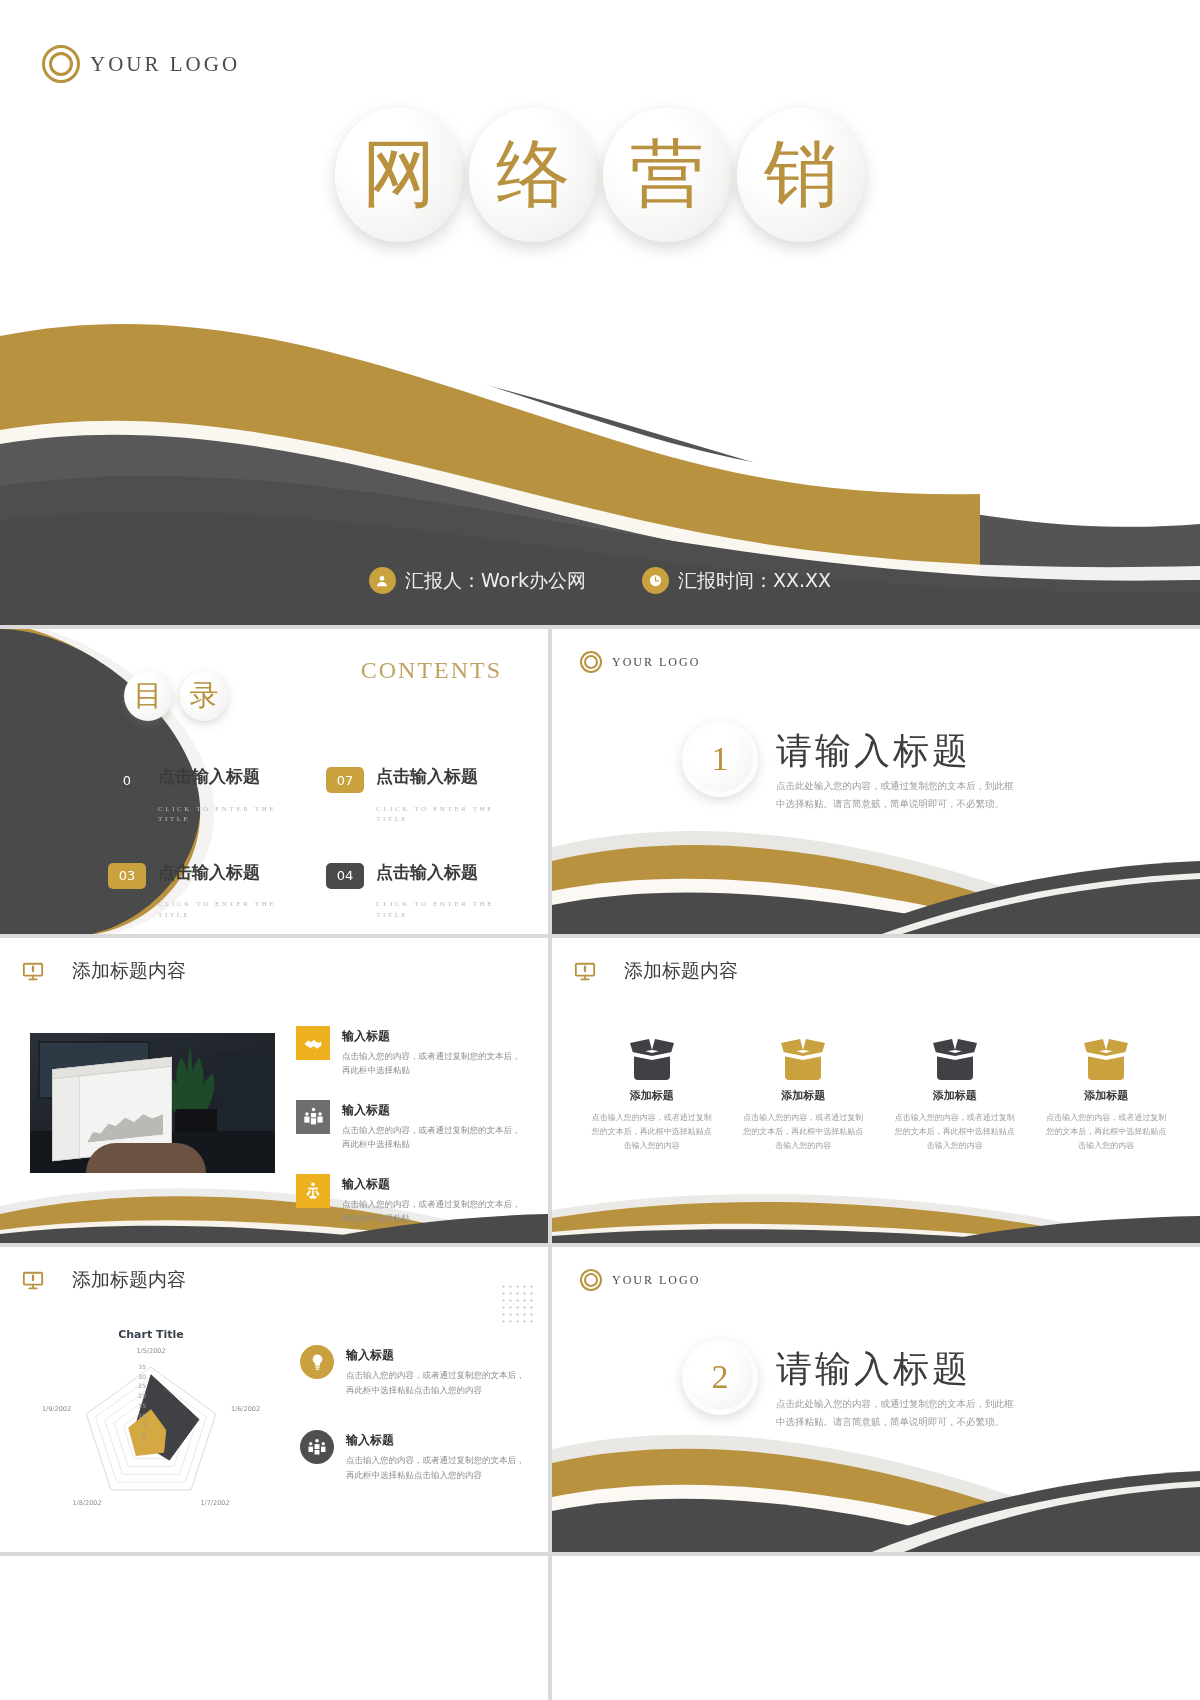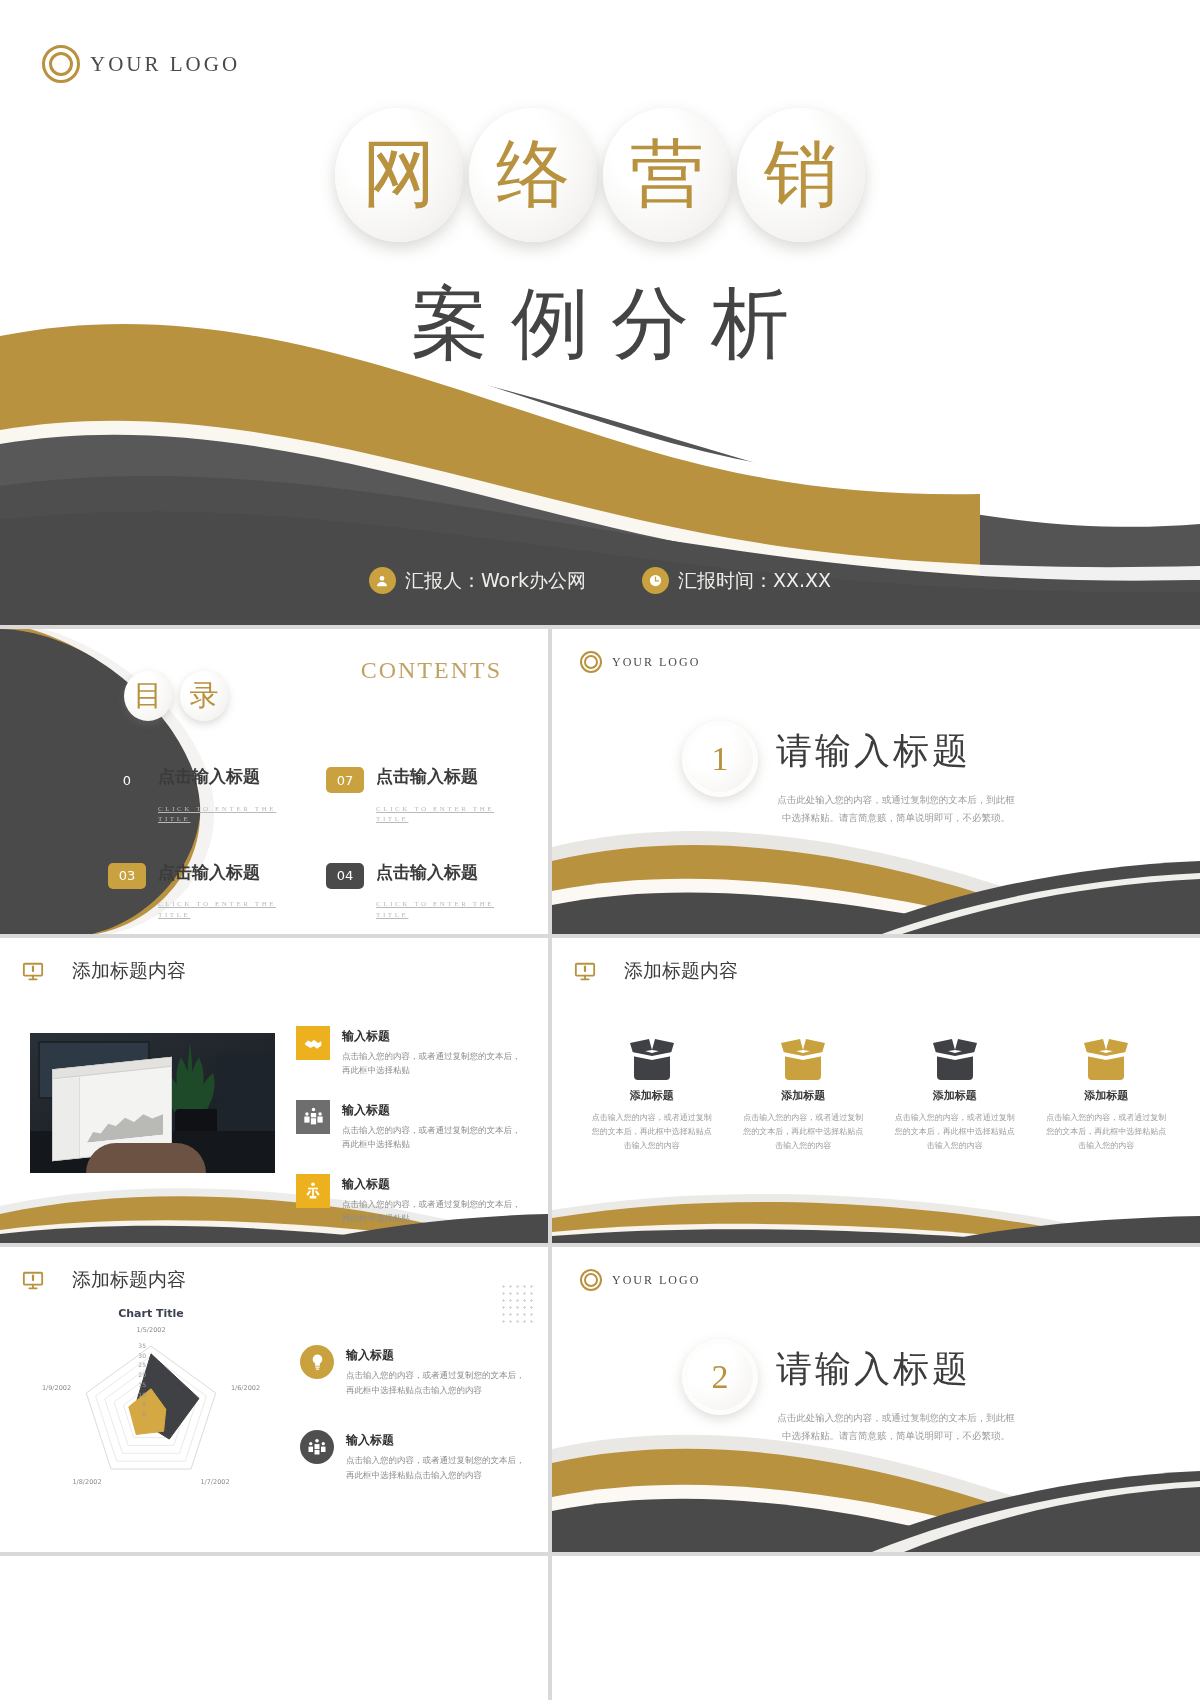--- a/index.html
+++ b/index.html
@@ -137,21 +137,21 @@
   .toc-num.dark { background: #4a4a4a; }
   .toc-num.gold { background: #c9a23f; }
   .toc-texts { display: flex; flex-direction: column; gap: 18px; }
   .toc-cn {
     font-size: 17px; color: #3b3b3b; font-weight: bold;
     font-family: "DejaVu Sans", sans-serif; line-height: 1.1;
   }
   .toc-en {
     font-size: 7px; color: #b9b9b9; letter-spacing: 2.6px;
     font-family: "Liberation Serif", "DejaVu Serif", serif;
-    line-height: 1.5; max-width: 140px; text-decoration: underline;
+    line-height: 1.5; max-width: 140px;
   }
 
   
   .sec-logo { position: absolute; left: 28px; top: 22px; }
   .sec-logo .logo-ring { width: 22px; height: 22px; border-width: 2px; }
   .sec-logo .logo-ring::after { width: 10px; height: 10px; border-width: 2px; }
   .sec-logo .logo-text { font-size: 12px; letter-spacing: 2px; }
   .sec-body { position: absolute; left: 130px; top: 92px; display: flex; gap: 18px; align-items: flex-start; }
   .sec-num {
     width: 76px; height: 76px; border-radius: 50%;
@@ -161,22 +161,22 @@
     color: #b8923f; font-size: 34px;
     font-family: "Liberation Serif", "DejaVu Serif", serif;
     flex: 0 0 auto;
   }
   .sec-texts { padding-top: 6px; }
   .sec-title {
     font-size: 36px; color: #3d3d3d; letter-spacing: 3px;
     font-family: "DejaVu Sans", sans-serif;
   }
   .sec-desc {
-    margin-top: 15px; font-size: 9.5px; color: #9a9a9a; line-height: 1.85;
-    max-width: 240px; font-family: Liberation Sans, sans-serif; text-align: center;
+    margin-top: 2px; font-size: 9.5px; color: #9a9a9a; line-height: 1.85;
+    max-width: 240px; font-family: Liberation Mono, monospace;
   }
 
   
   .ct-head { position: absolute; left: 22px; top: 20px; display: flex; align-items: center; gap: 28px; }
   .monitor-icon { width: 22px; height: 21px; flex: 0 0 auto; }
   .ct-head-title {
     font-size: 19px; color: #3d3d3d;
     font-family: "DejaVu Sans", sans-serif;
   }
 
@@ -225,21 +225,21 @@
   .box-grid {
     position: absolute; left: 30px; top: 88px; right: 24px;
     display: grid; grid-template-columns: repeat(4, 1fr); column-gap: 12px;
   }
   .box-col { display: flex; flex-direction: column; align-items: center; }
   .box-icon { width: 56px; height: 58px; }
   .box-title { margin-top: 4px; font-size: 11px; font-weight: bold; color: #3a3a3a; font-family: "DejaVu Sans", sans-serif; }
   .box-desc { margin-top: 8px; font-size: 8px; color: #9c9c9c; line-height: 1.75; text-align: center; font-family: "DejaVu Sans", sans-serif; max-width: 120px; }
 
   
-  .radar-wrap { position: absolute; left: 26px; top: 60px; width: 250px; height: 205px; }
+  .radar-wrap { position: absolute; left: 26px; top: 81px; width: 250px; height: 205px; }
   .chart-title { text-align: center; font-size: 11px; font-weight: bold; color: #3b4250; font-family: "DejaVu Sans", sans-serif; }
   .radar-svg { display: block; margin: 2px auto 0; }
   .dots {
     position: absolute; right: 14px; top: 36px;
     width: 34px; height: 40px;
     background-image: radial-gradient(#d6d6d6 1.1px, transparent 1.2px);
     background-size: 7px 7px;
   }
   .rfeat-list { position: absolute; left: 300px; top: 98px; width: 230px; display: flex; flex-direction: column; gap: 32px; }
   .rfeat { display: flex; gap: 12px; align-items: flex-start; }
@@ -277,21 +277,20 @@
       <span class="logo-text">YOUR LOGO</span>
     </div>
 
     <div class="title-circles">
       <div class="tc">网</div>
       <div class="tc">络</div>
       <div class="tc">营</div>
       <div class="tc">销</div>
     </div>
 
-    <div class="subtitle-cn">案例分析</div>
 
     <div class="s1-foot">
       <div class="foot-item">
         <span class="foot-badge">
           <svg width="14" height="14" viewBox="0 0 24 24" fill="#ffffff">
               <circle cx="12" cy="7.5" r="4"></circle>
               <path d="M3.5 21c0-4.7 3.8-7.5 8.5-7.5s8.5 2.8 8.5 7.5z"></path>
             </svg>
         </span>
         <span class="foot-label">汇报人：Work办公网</span>

